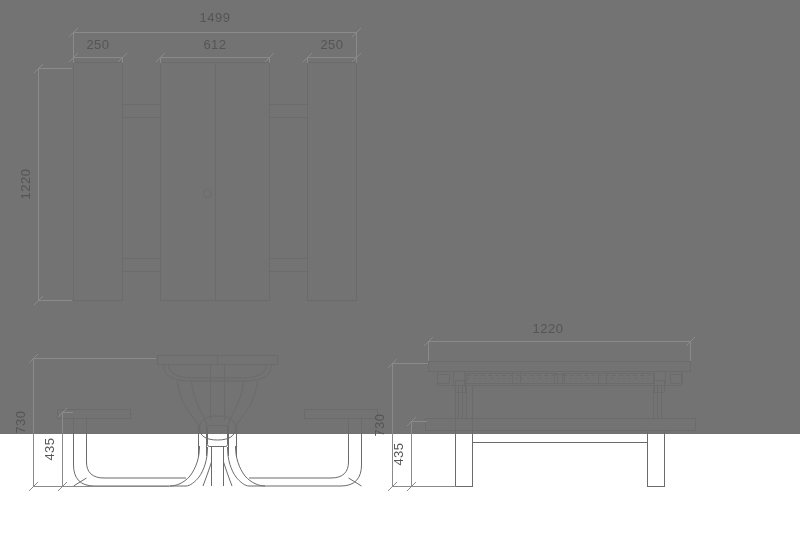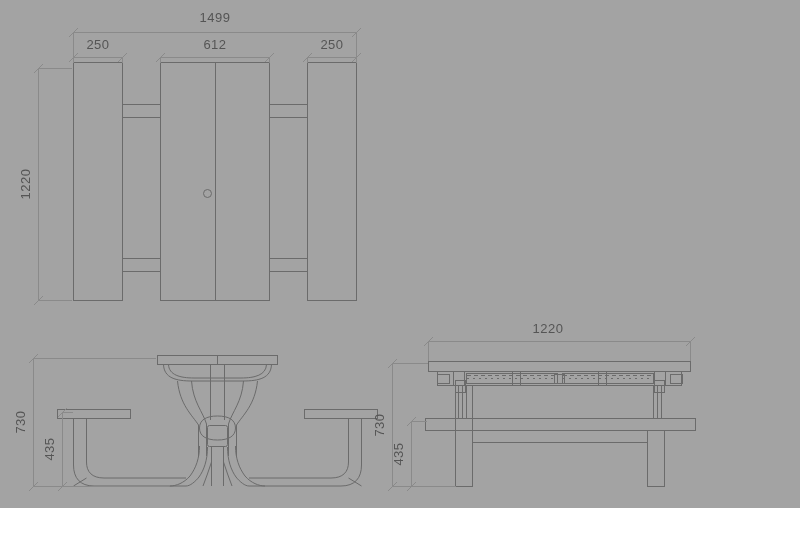--- a/index.html
+++ b/index.html
@@ -1,18 +1,18 @@
 <!DOCTYPE html>
 <html><head>
 <meta charset="utf-8">
 <style>
   html,body{margin:0;padding:0;background:#ffffff;}
   body{width:800px;height:539px;overflow:hidden;
        font-family:"Liberation Sans", sans-serif;}
-  #sheet{position:relative;width:800px;height:508px;background:#a3a3a3;}
+  #sheet{position:relative;width:800px;height:434px;background:#737373;}
   svg{display:block;}
   .dimtext{font-family:"Liberation Sans", sans-serif;font-size:13px;fill:#555555;letter-spacing:0.5px;}
   .dimtext-v{font-family:"Liberation Sans", sans-serif;font-size:13px;fill:#555555;letter-spacing:0.5px;}
 </style>
 </head>
 <body>
 
 <div id="sheet">
 <svg width="800" height="539" viewBox="0 0 800 539">
 

